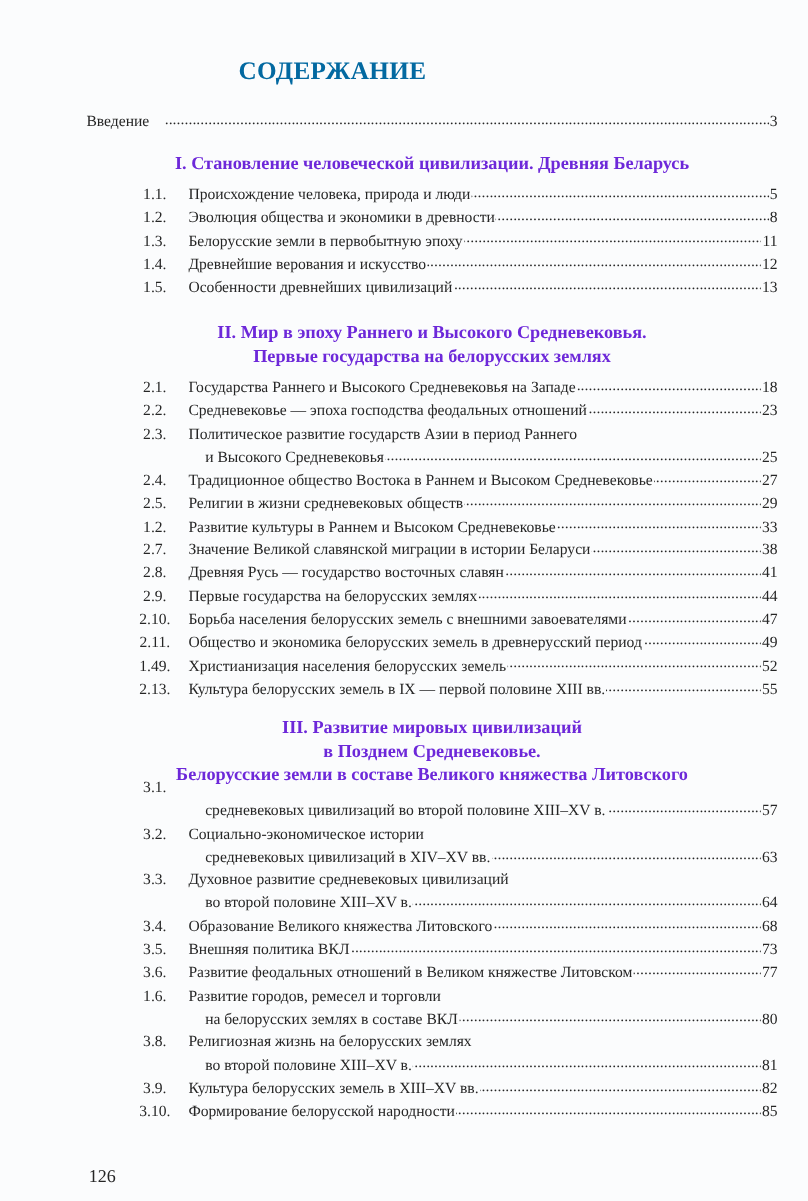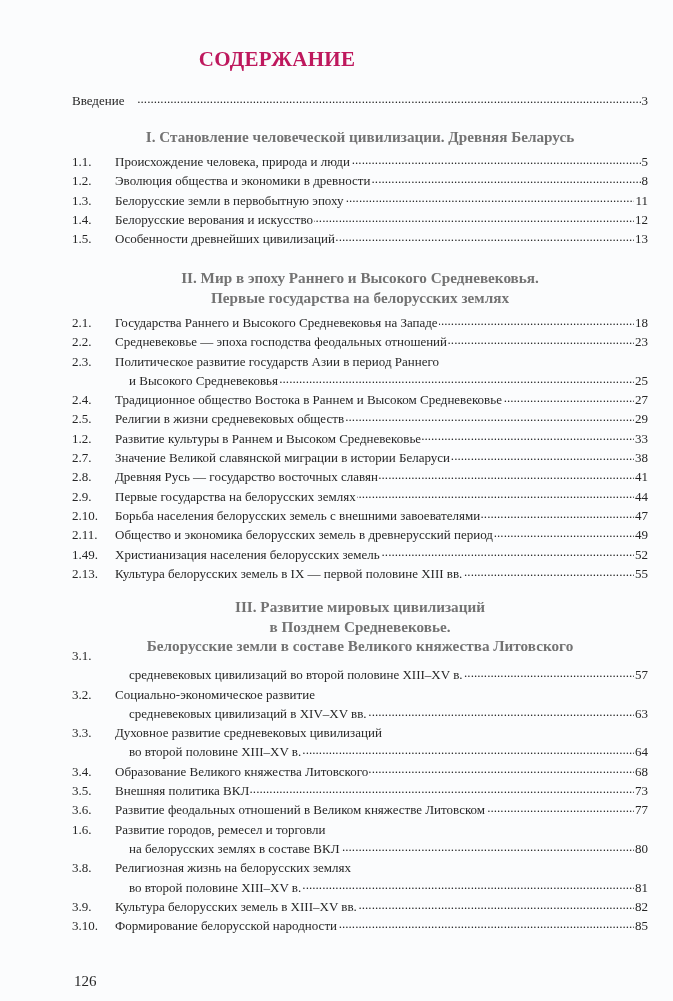--- a/index.html
+++ b/index.html
@@ -7,42 +7,42 @@
     width:673px; height:1001px; overflow:hidden;
     background:#fbfcfd;
     color:#262626;
     font-family:"Liberation Serif","DejaVu Serif",serif;
     position:relative;
   }
   .page { position:absolute; left:0; top:0; width:673px; height:1001px; }
   .title {
     position:absolute; top:47px; left:0; width:554px; text-align:center;
     font-family:"Liberation Serif",serif; font-weight:bold; font-size:21px;
-    letter-spacing:0.3px; color:#be185d;
+    letter-spacing:0.3px; color:#0369a1;
   }
   .toc { position:absolute; left:72px; width:576px; }
   .row {
     display:flex; align-items:baseline; font-size:13px; line-height:19.3px;
     white-space:nowrap;
   }
-  .num { width:30px; flex:0 0 auto; text-align:left; padding-right:13px; }
+  .num { width:30px; flex:0 0 auto; text-align:center; padding-right:13px;margin-left:42px; }
   .txt { flex:0 0 auto; }
   .dots {
     flex:1 1 auto; overflow:hidden; margin:0 1px;
     position:relative; height:1em;
   }
   .dots::before {
     content:". . . . . . . . . . . . . . . . . . . . . . . . . . . . . . . . . . . . . . . . . . . . . . . . . . . . . . . . . . . . . . . . . . . . . . . . . . . . . . . . . . . . . . . . . . . . . . . . . . . . . . . . . . . . . . . . . . . . . . . . . . . . . . . . . . . . . . . . . . . . . . . . . . . . . . . . .";
     position:absolute; right:0; bottom:-3px; letter-spacing:-1.6px;
     white-space:nowrap;
   }
   .pg { flex:0 0 auto; text-align:right; }
   .sec {
     text-align:center; font-weight:bold; font-size:15.2px; line-height:19.5px;
-    color:#737373; position:absolute; left:72px; width:576px;
+    color:#6d28d9; position:absolute; left:72px; width:576px;
   }
   .pagenum {
     position:absolute; left:74px; top:941px; font-size:15px;margin-top:32px;
   }
 </style>
 </head>
 <body>
 
 <div class="page">
 
@@ -74,21 +74,21 @@
         <span class="pg">8</span>
       </div>
     <div class="row">
         <span class="num">1.3.</span>
         <span class="txt">Белорусские земли в первобытную эпоху</span>
         <span class="dots"></span>
         <span class="pg">11</span>
       </div>
     <div class="row">
         <span class="num">1.4.</span>
-        <span class="txt">Белорусские верования и искусство</span>
+        <span class="txt">Древнейшие верования и искусство</span>
         <span class="dots"></span>
         <span class="pg">12</span>
       </div>
     <div class="row">
         <span class="num">1.5.</span>
         <span class="txt">Особенности древнейших цивилизаций</span>
         <span class="dots"></span>
         <span class="pg">13</span>
       </div>
   </div>
@@ -194,21 +194,21 @@
         <span class="num">3.1.</span>
       </div>
     <div class="row">
         <span class="num"></span>
         <span class="txt" style="padding-left:14px">средневековых цивилизаций во второй половине XIII–XV в.</span>
         <span class="dots"></span>
         <span class="pg">57</span>
       </div>
     <div class="row">
         <span class="num">3.2.</span>
-        <span class="txt">Социально-экономическое развитие</span>
+        <span class="txt">Социально-экономическое истории</span>
       </div>
     <div class="row">
         <span class="num"></span>
         <span class="txt" style="padding-left:14px">средневековых цивилизаций в XIV–XV вв.</span>
         <span class="dots"></span>
         <span class="pg">63</span>
       </div>
     <div class="row">
         <span class="num">3.3.</span>
         <span class="txt">Духовное развитие средневековых цивилизаций</span>

